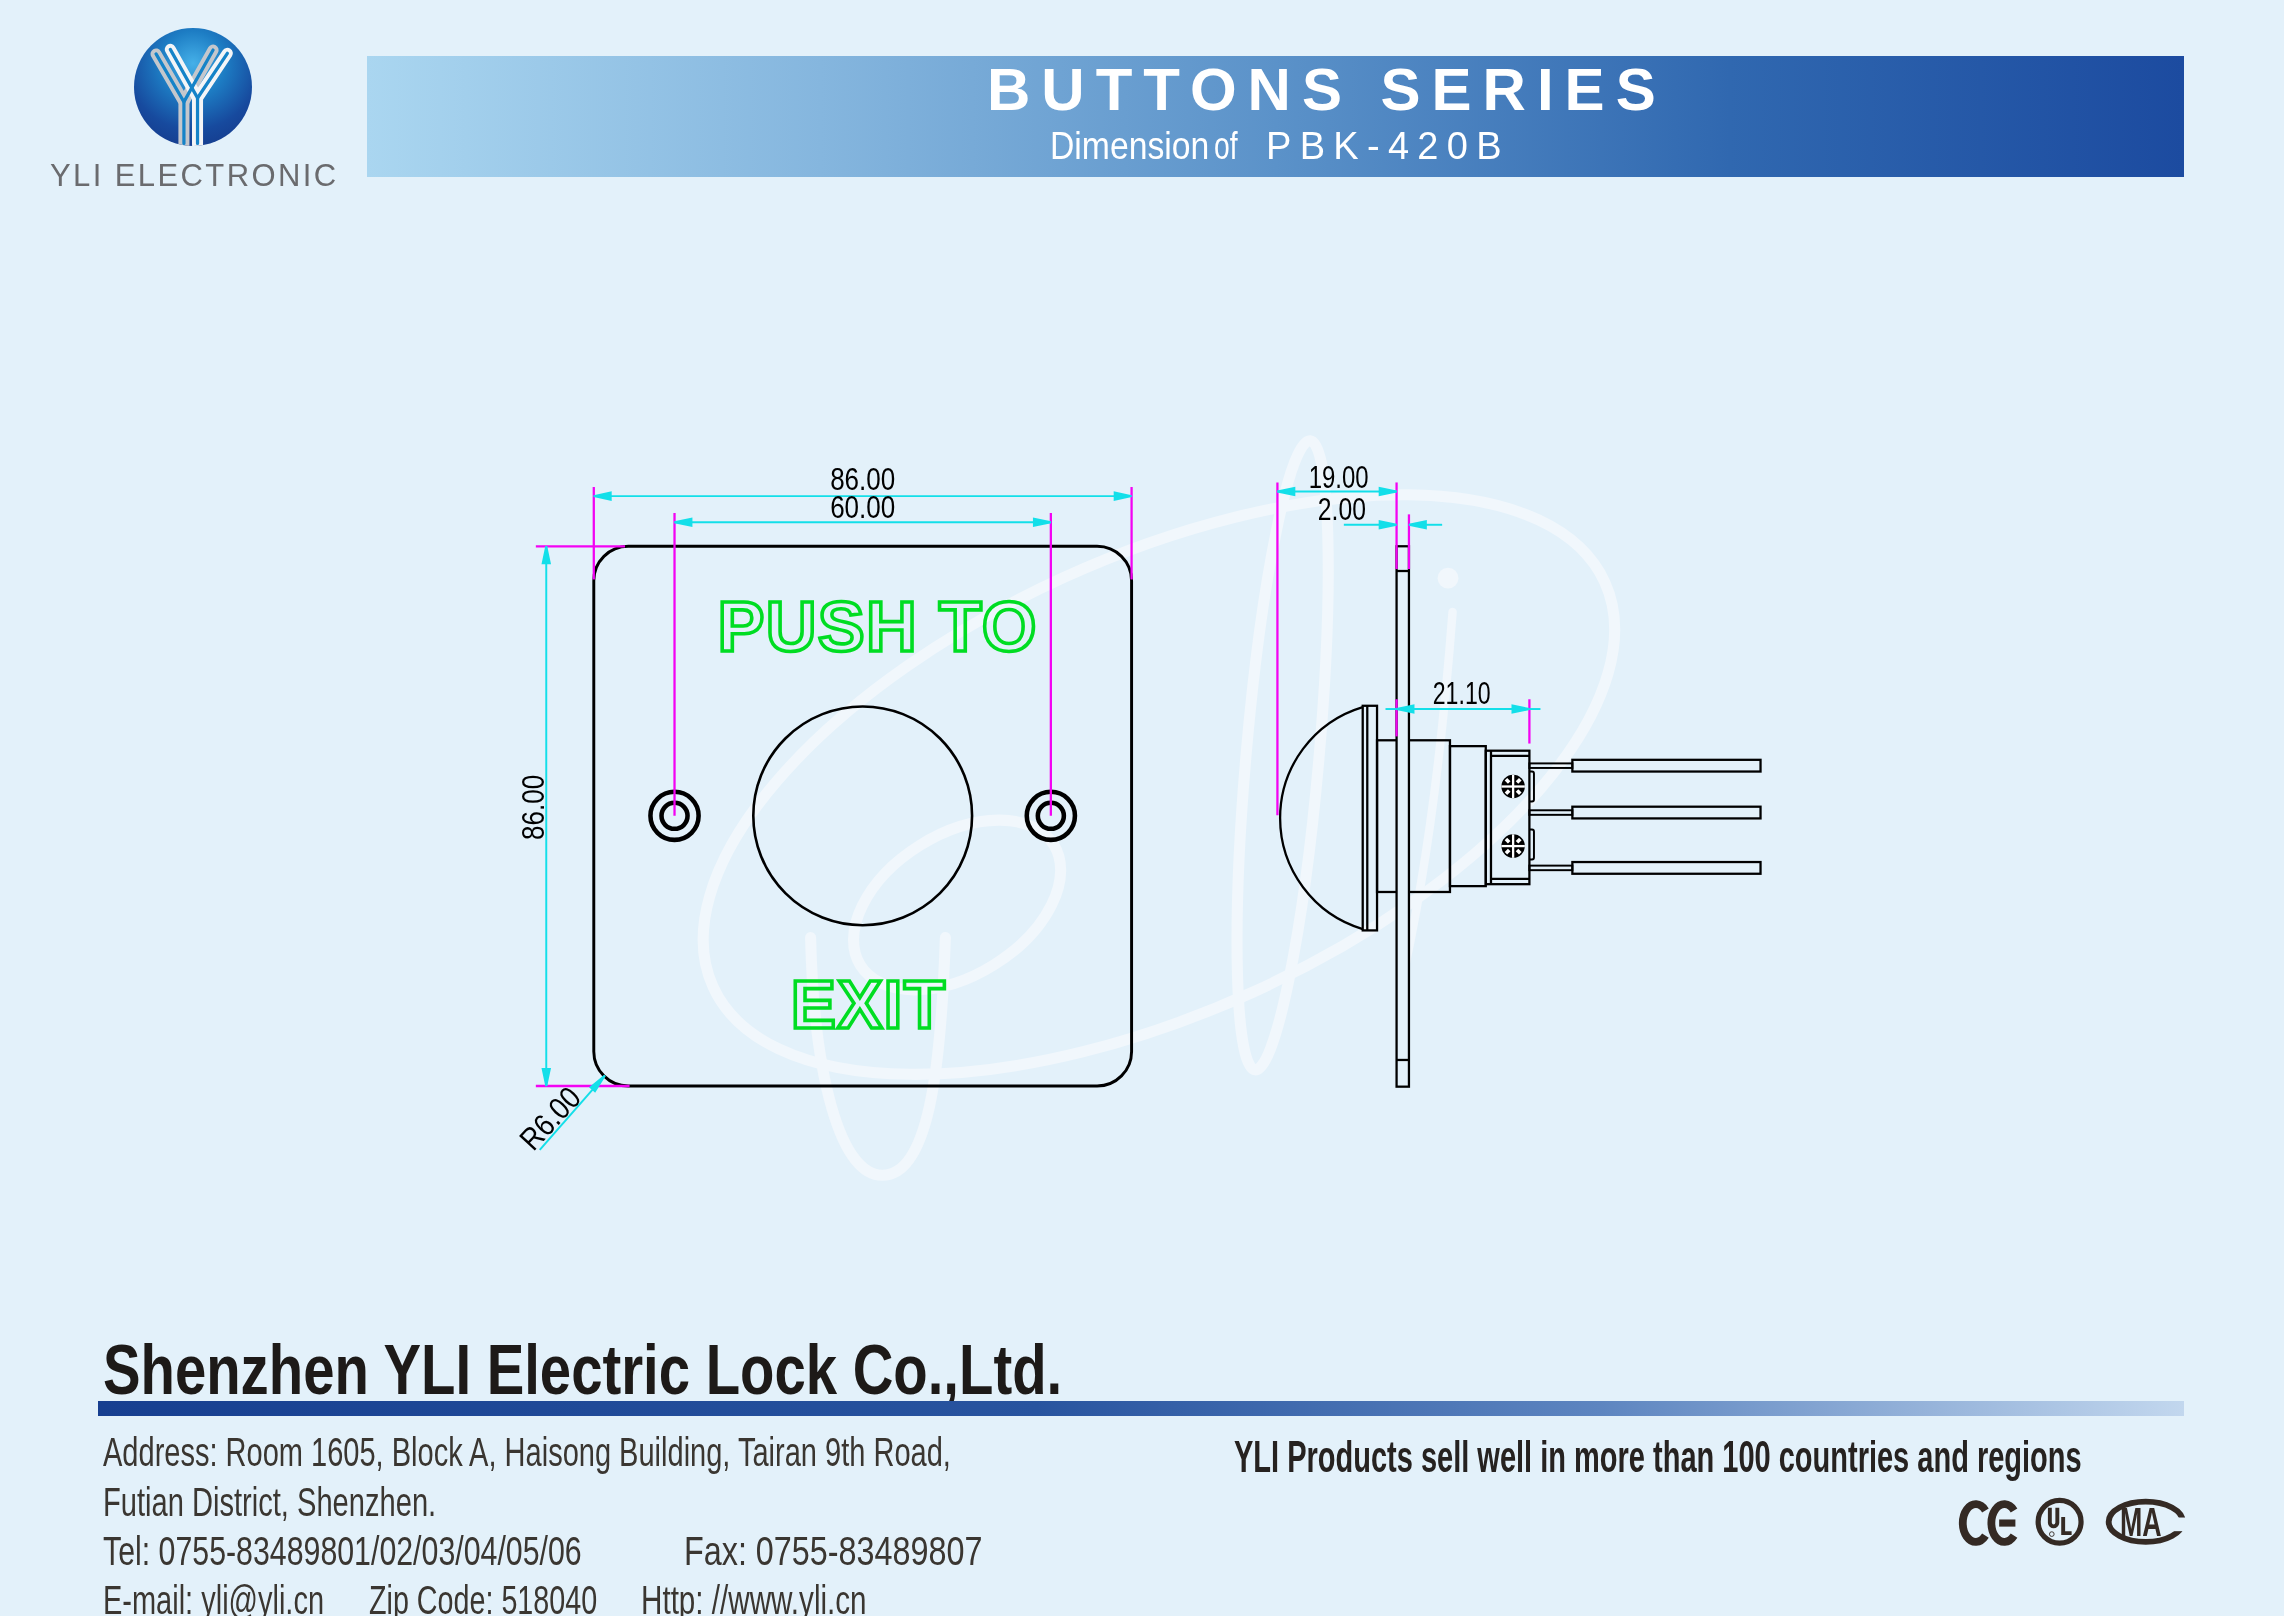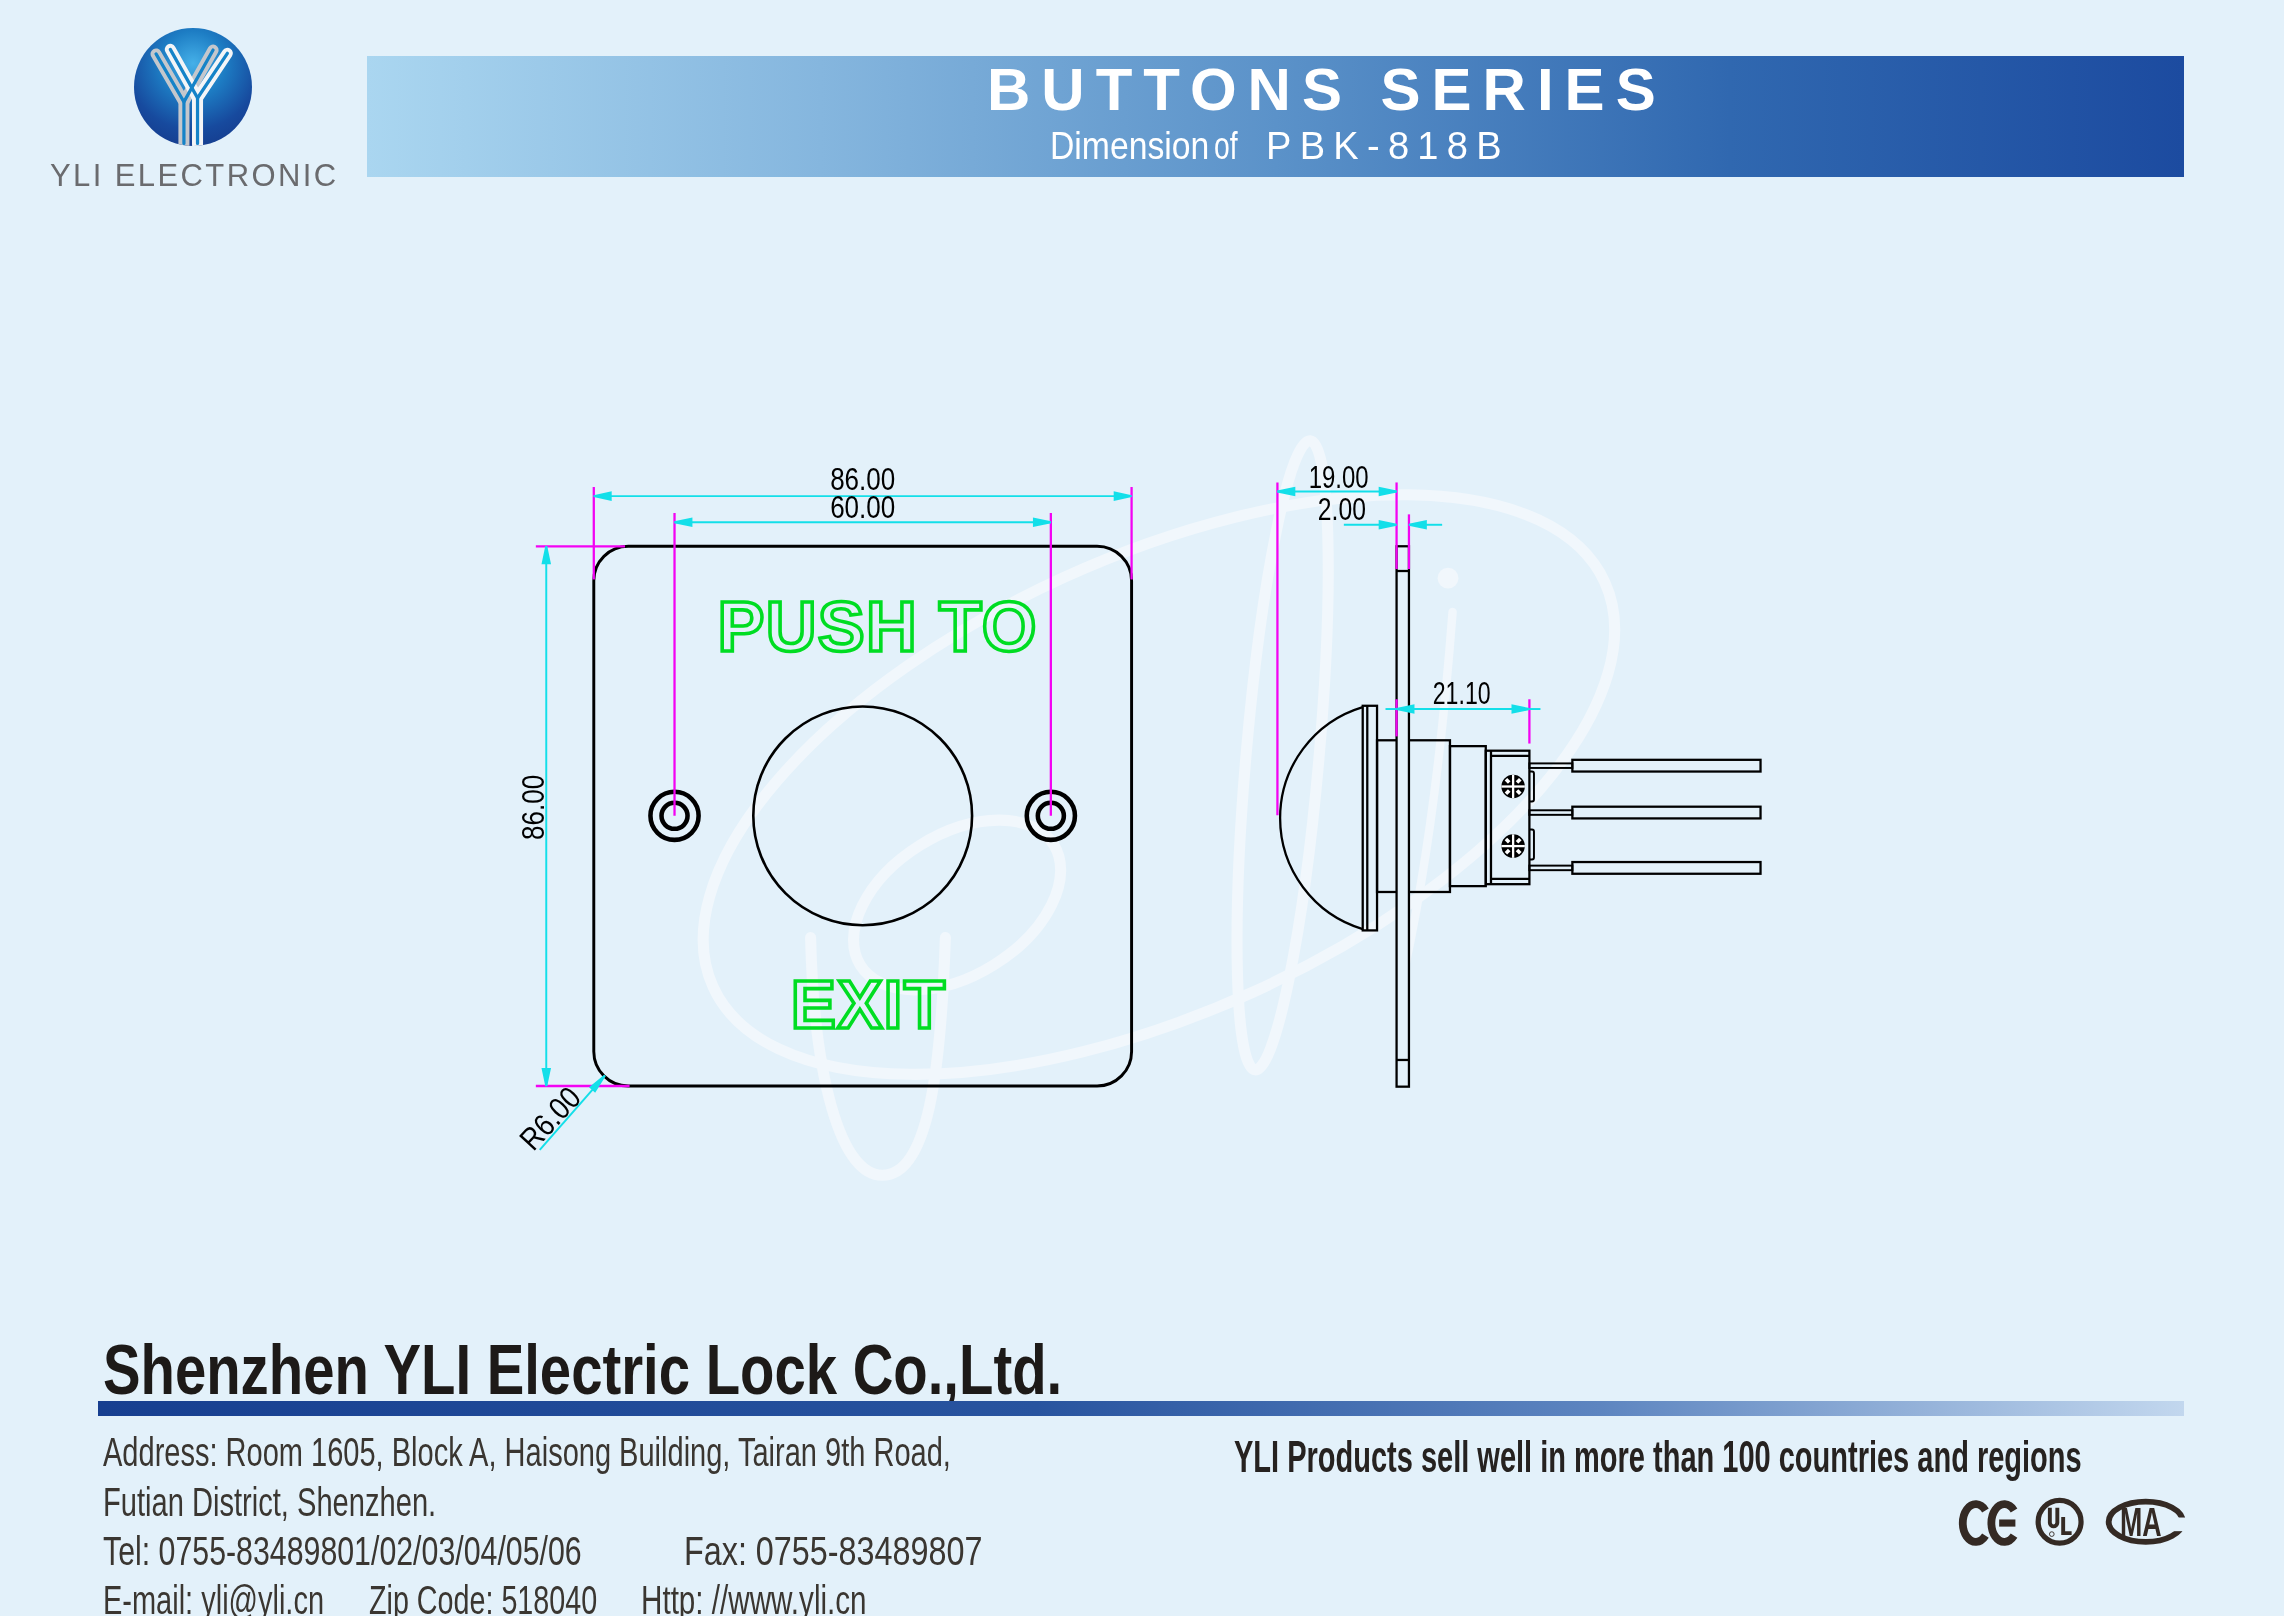--- a/index.html
+++ b/index.html
@@ -200,21 +200,21 @@
       <path d="M 122 34 L 77 114"></path>
     </g>
   </g>
 </svg>
 <div class="abs" style="left:50px;top:158px;font-size:31px;font-weight:normal;color:#6a6b6e;letter-spacing:2.4px;">YLI ELECTRONIC</div>
 
 <div class="abs" style="left:367px;top:56px;width:1817px;height:121px;background:linear-gradient(90deg,#aad6f0 0%,#85b6de 25%,#5b92c9 50%,#3068b0 75%,#1c4ba0 100%);"></div>
 <div class="abs" style="left:943px;top:55px;font-size:60px;font-weight:bold;color:#ffffff;letter-spacing:11px;white-space:nowrap;margin-left:44px;">BUTTONS SERIES</div>
 <div class="abs" style="left:1050px;top:125px;font-size:38px;color:#ffffff;transform:scale(0.887,1);transform-origin:left top;">Dimension</div>
 <div class="abs" style="left:1214px;top:125px;font-size:38px;color:#ffffff;transform:scale(0.744,1);transform-origin:left top;">of</div>
-<div class="abs" style="left:1266px;top:125px;font-size:38px;color:#ffffff;letter-spacing:8.3px;white-space:nowrap;" id="pbk">PBK-818B</div>
+<div class="abs" style="left:1266px;top:125px;font-size:38px;color:#ffffff;letter-spacing:8.3px;white-space:nowrap;" id="pbk">PBK-420B</div>
 
 <div class="abs" id="heading" style="left:103px;top:1329px;font-size:71px;font-weight:bold;color:#1d1a18;transform:scale(0.7928,1);transform-origin:left top;white-space:nowrap;">Shenzhen YLI Electric Lock Co.,Ltd.</div>
 <div class="abs" style="left:98px;top:1401px;width:2086px;height:15px;background:linear-gradient(90deg,#173f90 0%,#28549f 45%,#5d85c0 72%,#c2d7ee 100%);"></div>
 
 <div class="abs addr" style="left:103px;top:1430px;font-size:40px;color:#3a3631;transform:scale(0.7254,1);transform-origin:left top;white-space:nowrap;">Address: Room 1605, Block A, Haisong Building, Tairan 9th Road,</div>
 <div class="abs addr" style="left:103px;top:1480px;font-size:40px;color:#3a3631;transform:scale(0.7274,1);transform-origin:left top;white-space:nowrap;">Futian District, Shenzhen.</div>
 <div class="abs addr" style="left:103px;top:1529px;font-size:40px;color:#3a3631;transform:scale(0.7578,1);transform-origin:left top;white-space:nowrap;">Tel: 0755-83489801/02/03/04/05/06</div>
 <div class="abs addr" style="left:684px;top:1529px;font-size:40px;color:#3a3631;transform:scale(0.8082,1);transform-origin:left top;white-space:nowrap;">Fax: 0755-83489807</div>
 <div class="abs addr" style="left:103px;top:1578px;font-size:40px;color:#3a3631;transform:scale(0.7244,1);transform-origin:left top;white-space:nowrap;">E-mail: yli@yli.cn</div>
 <div class="abs addr" style="left:369px;top:1578px;font-size:40px;color:#3a3631;transform:scale(0.7175,1);transform-origin:left top;white-space:nowrap;">Zip Code: 518040</div>

